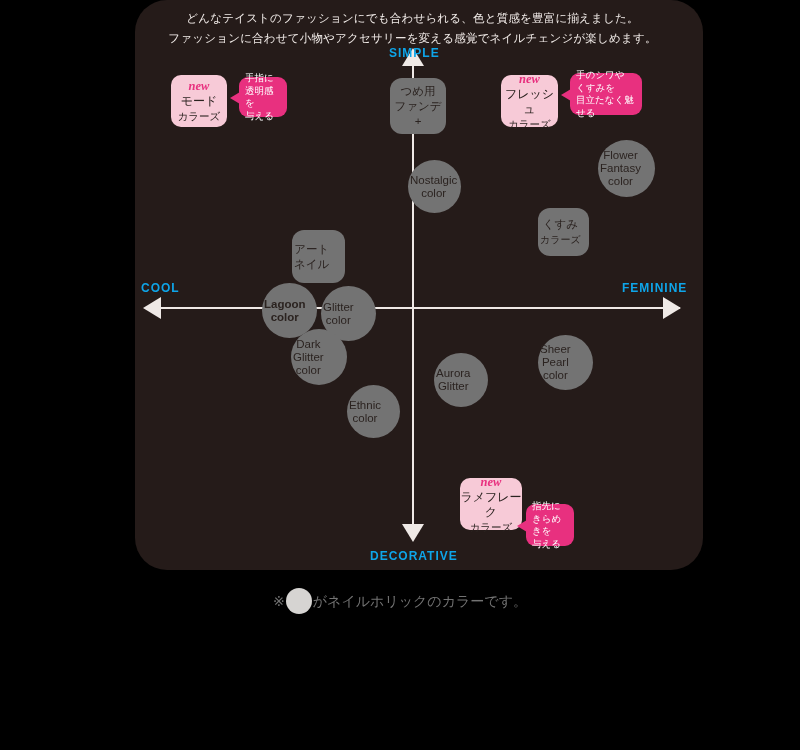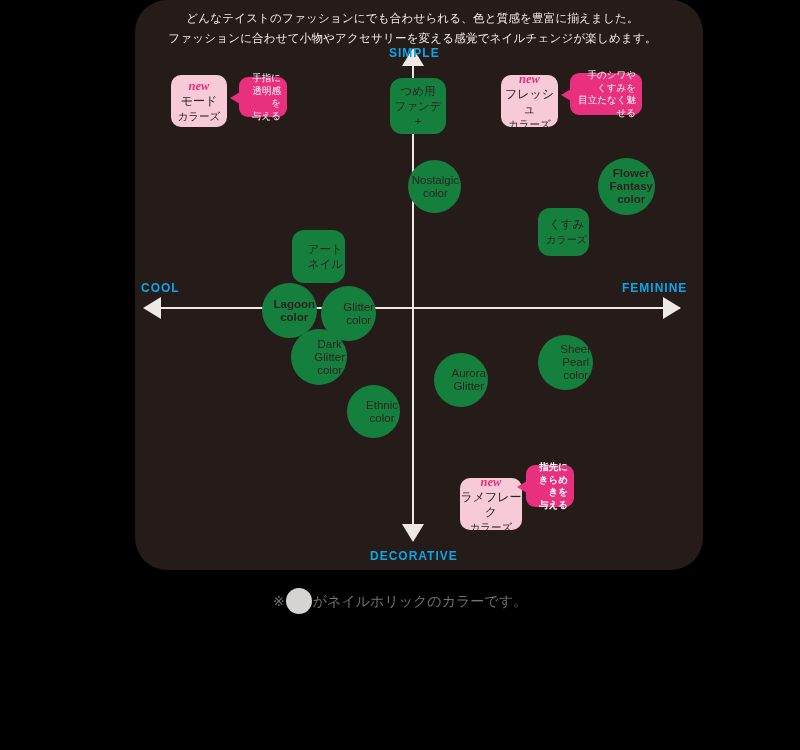--- a/index.html
+++ b/index.html
@@ -104,25 +104,25 @@
     white-space: nowrap;
   }
   #label-cool     { left: 6px;   top: 281px; }
   #label-feminine { left: 487px; top: 281px; }
   #label-simple   { left: 254px; top: 46px;  }
   #label-decorative { left: 235px; top: 549px; }
 
   
   .node {
     position: absolute;
-    background: #15803d;
+    background: #737373;
     color: #2b2320;
     display: flex;
     align-items: center;
-    justify-content: flex-end;
+    justify-content: flex-start;
     text-align: center;
     line-height: 13px;
     font-size: 11.5px;
     box-sizing: border-box;
   }
   .node.circle { border-radius: 50%; }
   .node.rsquare { border-radius: 12px; }
   .node .node-text { display: block; padding: 0 2px; }
   .node.jp { font-size: 11.5px; line-height: 15px; }
   .node.jp .small { font-size: 10px; }
@@ -152,21 +152,21 @@
   .badge .badge-main { font-size: 12px; line-height: 15px; }
   .badge .badge-sub  { font-size: 10.5px; line-height: 14px; }
 
   .bubble {
     position: absolute;
     background: #e8307f;
     color: #ffffff;
     border-radius: 9px;
     font-size: 9.5px;
     line-height: 12.5px;
-    text-align: right;
+    text-align: left;
     display: flex;
     align-items: center;
     justify-content: center;
     box-sizing: border-box;
     padding: 4px 6px;
   }
   .bubble::after {
     content: "";
     position: absolute;
     left: -9px;
@@ -227,21 +227,21 @@
       <span>つめ用</span><br><span>ファンデ+</span>
     </span>
   </div>
 
   <div class="node circle" style="left:273px; top:160px; width:53px; height:53px;">
     <span class="node-text">
       <span>Nostalgic</span><br><span>color</span>
     </span>
   </div>
 
-  <div class="node circle" style="left:463px; top:158px; width:57px; height:57px;font-weight:bold;">
+  <div class="node circle" style="left:463px; top:140px; width:57px; height:57px;">
     <span class="node-text">
       <span>Flower</span><br><span>Fantasy</span><br><span>color</span>
     </span>
   </div>
 
   <div class="node rsquare jp" style="left:403px; top:208px; width:51px; height:48px;">
     <span class="node-text">
       <span>くすみ</span><br><span class="small">カラーズ</span>
     </span>
   </div>
@@ -308,21 +308,21 @@
     <span>
       <span>手のシワや</span><br><span>くすみを</span><br><span>目立たなく魅せる</span>
     </span>
   </div>
 
   <div class="badge" style="left:325px; top:478px; width:62px; height:52px;">
     <span class="new-word">new</span>
     <span class="badge-main">ラメフレーク</span>
     <span class="badge-sub">カラーズ</span>
   </div>
-  <div class="bubble" style="left:391px; top:465px; width:48px; height:42px;font-weight:bold;">
+  <div class="bubble" style="left:391px; top:504px; width:48px; height:42px;">
     <span>
       <span>指先に</span><br><span>きらめきを</span><br><span>与える</span>
     </span>
   </div>
 
 </div>
 
 <div id="footer-note">
   <span>※</span><span class="dot"></span><span>がネイルホリックのカラーです。</span>
 </div>

